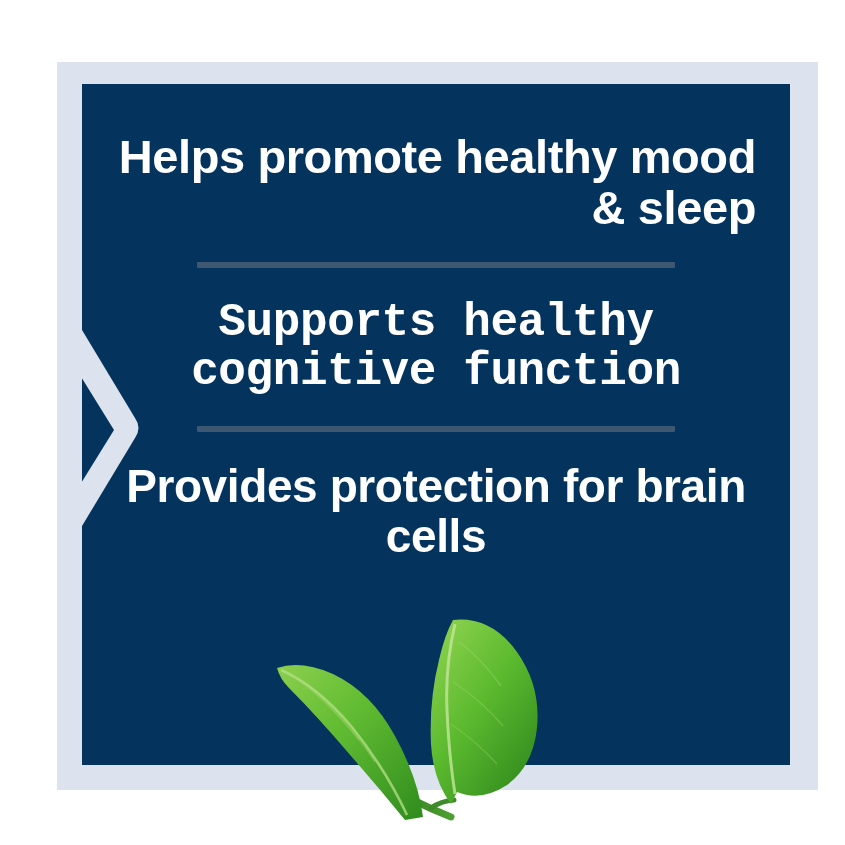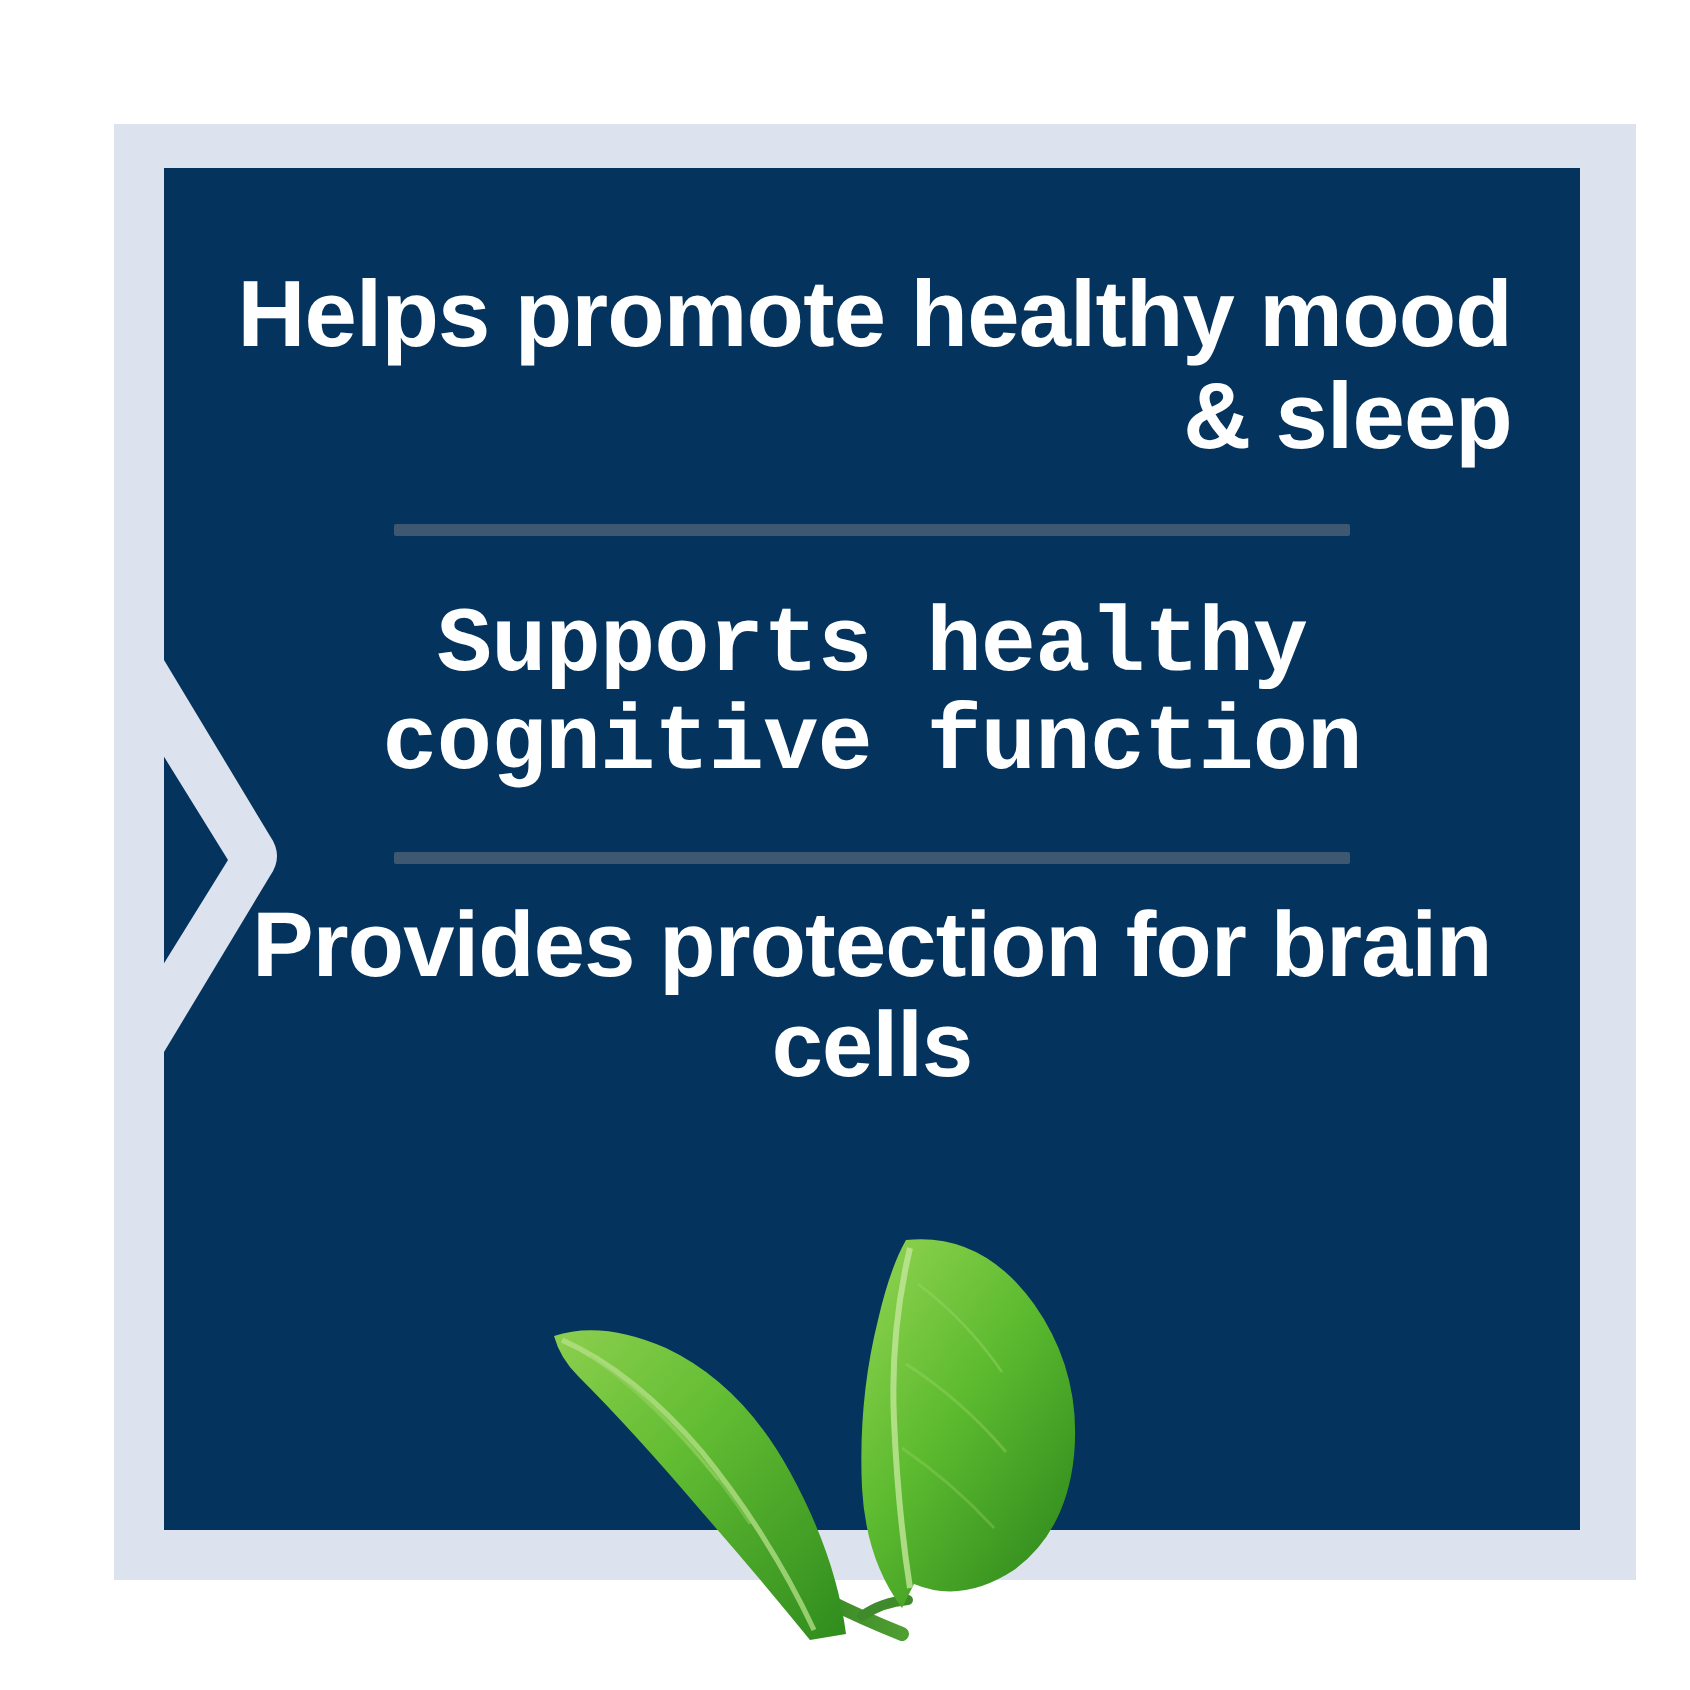--- a/index.html
+++ b/index.html
@@ -76,21 +76,21 @@
     color: #ffffff;
     font-weight: bold;
     font-size: 47px;
     line-height: 1.08;
     letter-spacing: -0.4px;
     font-family: "Liberation Sans", "DejaVu Sans", sans-serif;
   }
 
   .benefit-1 { margin-top: 4px; text-align: right; }
   .benefit-2 { margin-top: 31px; font-size: 46px; font-family: Liberation Mono, monospace; }
-  .benefit-3 { margin-top: 16px; font-size: 46px; }
+  .benefit-3 { margin-top: 30px; font-size: 46px; }
 
   .divider {
     width: 478px;
     height: 6px;
     background: #3f5872;
     margin-top: 28px;
     border-radius: 1px;
   }
   .divider-2 { margin-top: 28px; }
 

